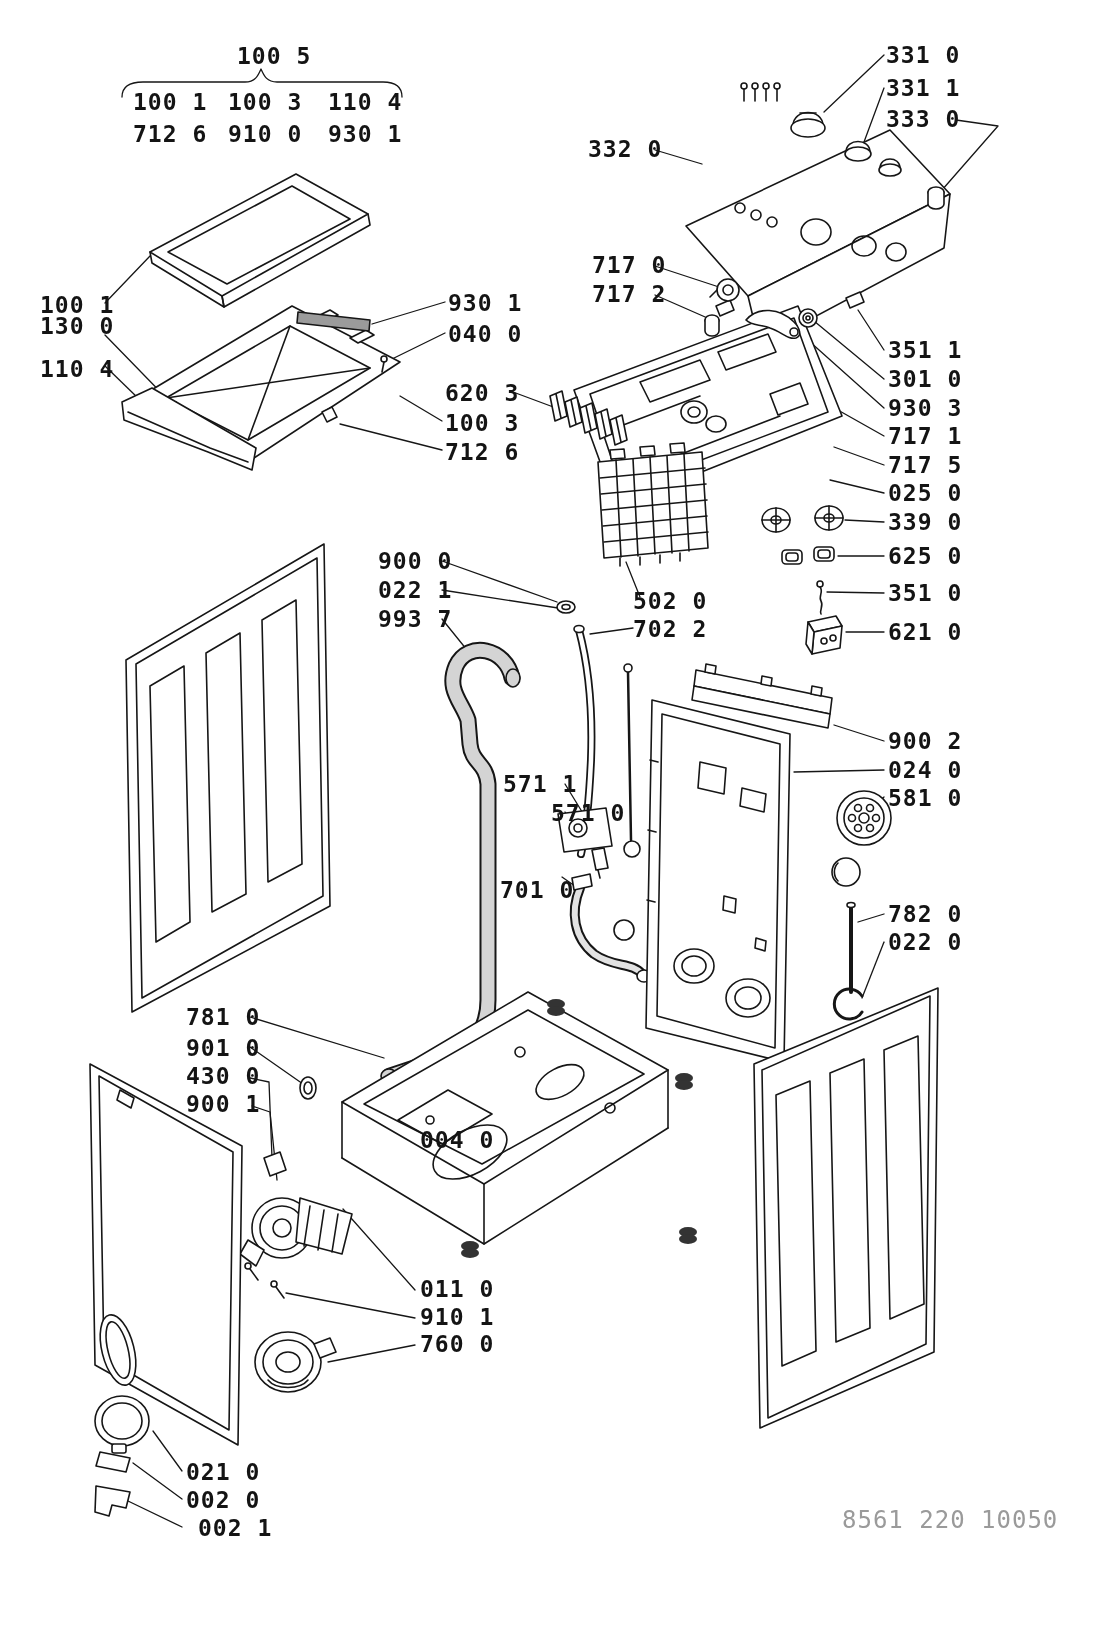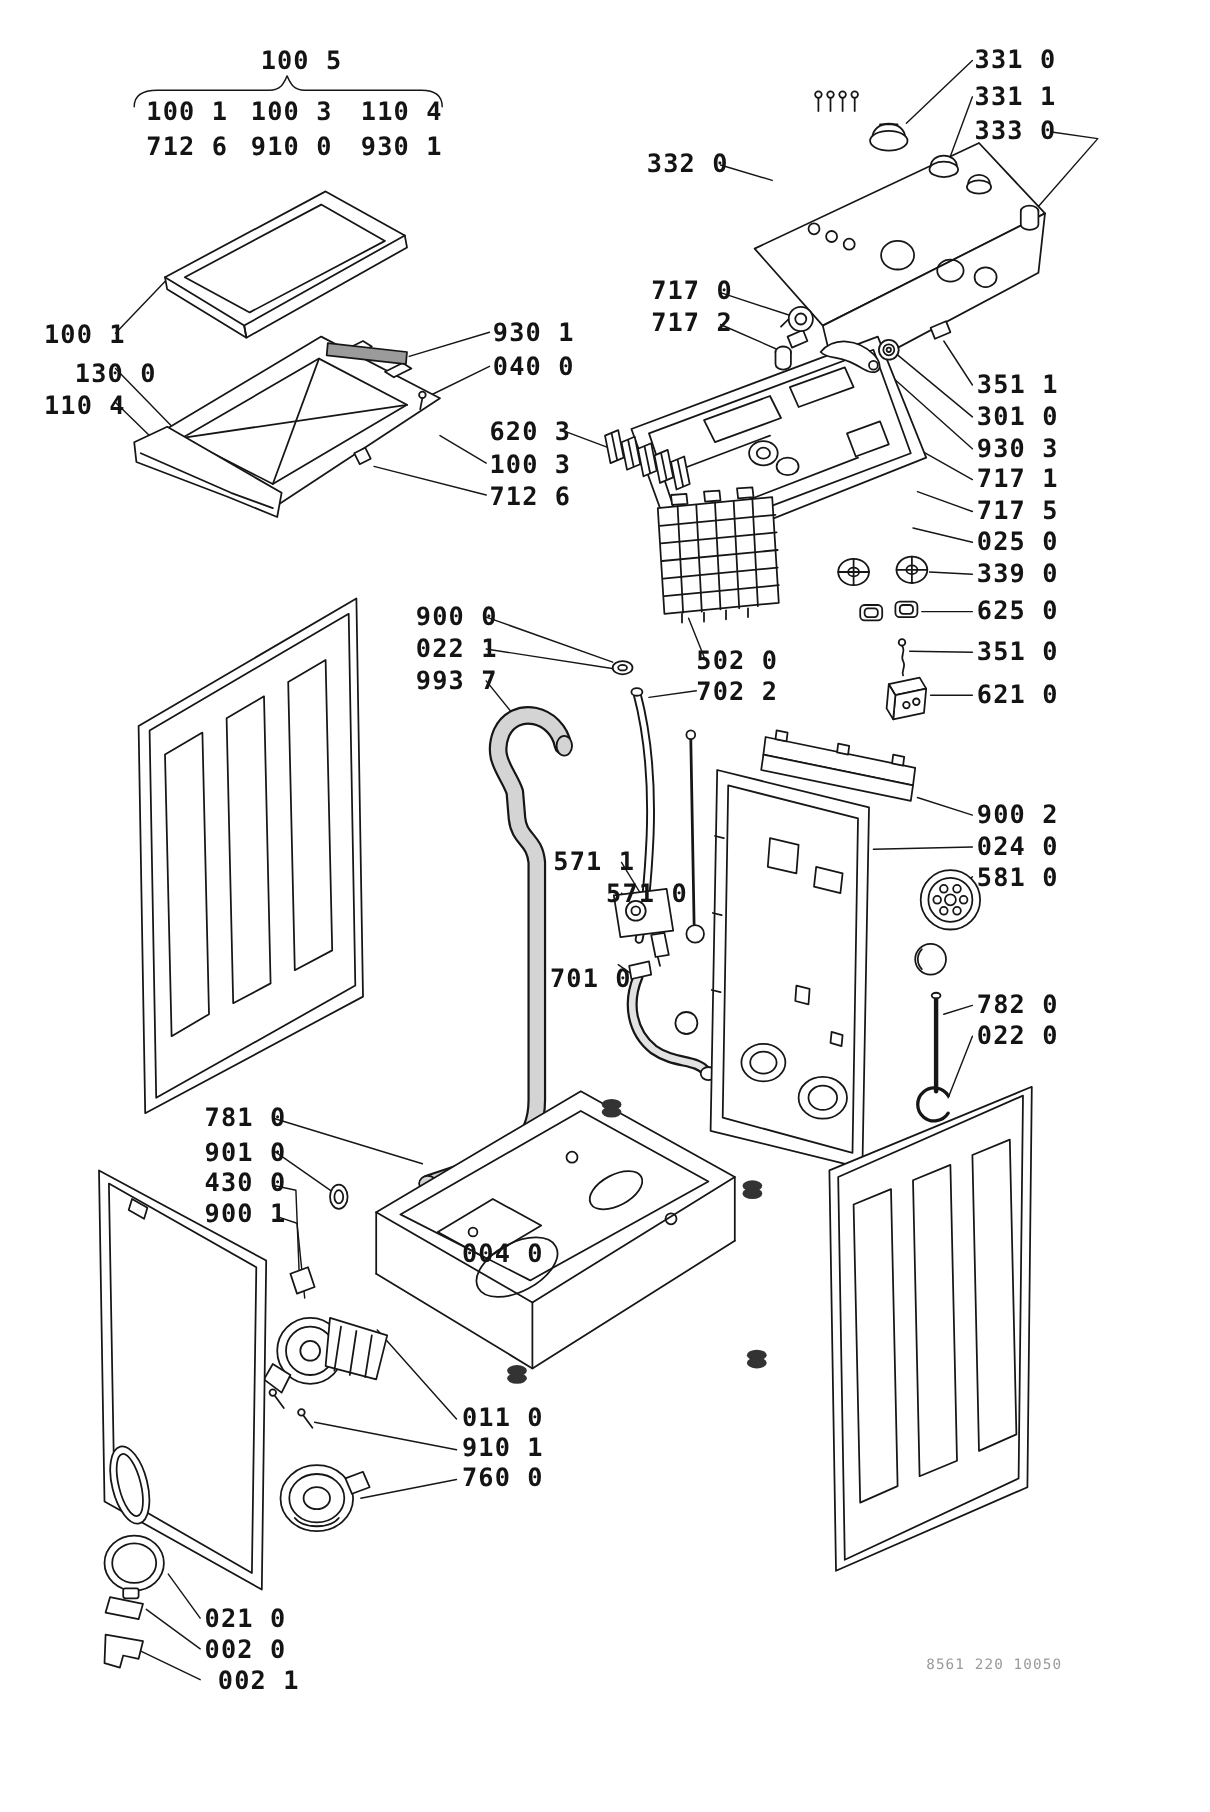--- a/index.html
+++ b/index.html
@@ -16,21 +16,21 @@
     line-height: 1.05;
     letter-spacing: 1px;
     color: #141414;
     white-space: nowrap;
   }
   .doc-code {
     position: absolute;
     left: 842px;
     top: 1506px;
     font-family: "DejaVu Sans Mono", monospace;
-    font-size: 13px;
+    font-size: 24px;
     letter-spacing: 1px;
     color: #9a9a9a;
     white-space: nowrap;
   }
 </style>
 </head>
 <body>
 
 <div class="stage">
 
@@ -409,21 +409,21 @@
 
   <div class="label-layer">
       <div class="part-label" style="left: 237px; top: 44px;">100 5</div>
       <div class="part-label" style="left: 133px; top: 90px;">100 1</div>
       <div class="part-label" style="left: 228px; top: 90px;">100 3</div>
       <div class="part-label" style="left: 328px; top: 90px;">110 4</div>
       <div class="part-label" style="left: 133px; top: 122px;">712 6</div>
       <div class="part-label" style="left: 228px; top: 122px;">910 0</div>
       <div class="part-label" style="left: 328px; top: 122px;">930 1</div>
       <div class="part-label" style="left: 40px; top: 293px;">100 1</div>
-      <div class="part-label" style="left: 40px; top: 328px; margin-left: 28px;">130 0</div>
+      <div class="part-label" style="left: 40px; top: 314px;">130 0</div>
       <div class="part-label" style="left: 40px; top: 357px;">110 4</div>
       <div class="part-label" style="left: 448px; top: 291px;">930 1</div>
       <div class="part-label" style="left: 448px; top: 322px;">040 0</div>
       <div class="part-label" style="left: 445px; top: 381px; text-align: center;">620 3</div>
       <div class="part-label" style="left: 445px; top: 411px;">100 3</div>
       <div class="part-label" style="left: 445px; top: 440px;">712 6</div>
       <div class="part-label" style="left: 886px; top: 43px;">331 0</div>
       <div class="part-label" style="left: 886px; top: 76px;">331 1</div>
       <div class="part-label" style="left: 886px; top: 107px;">333 0</div>
       <div class="part-label" style="left: 588px; top: 137px;">332 0</div>

